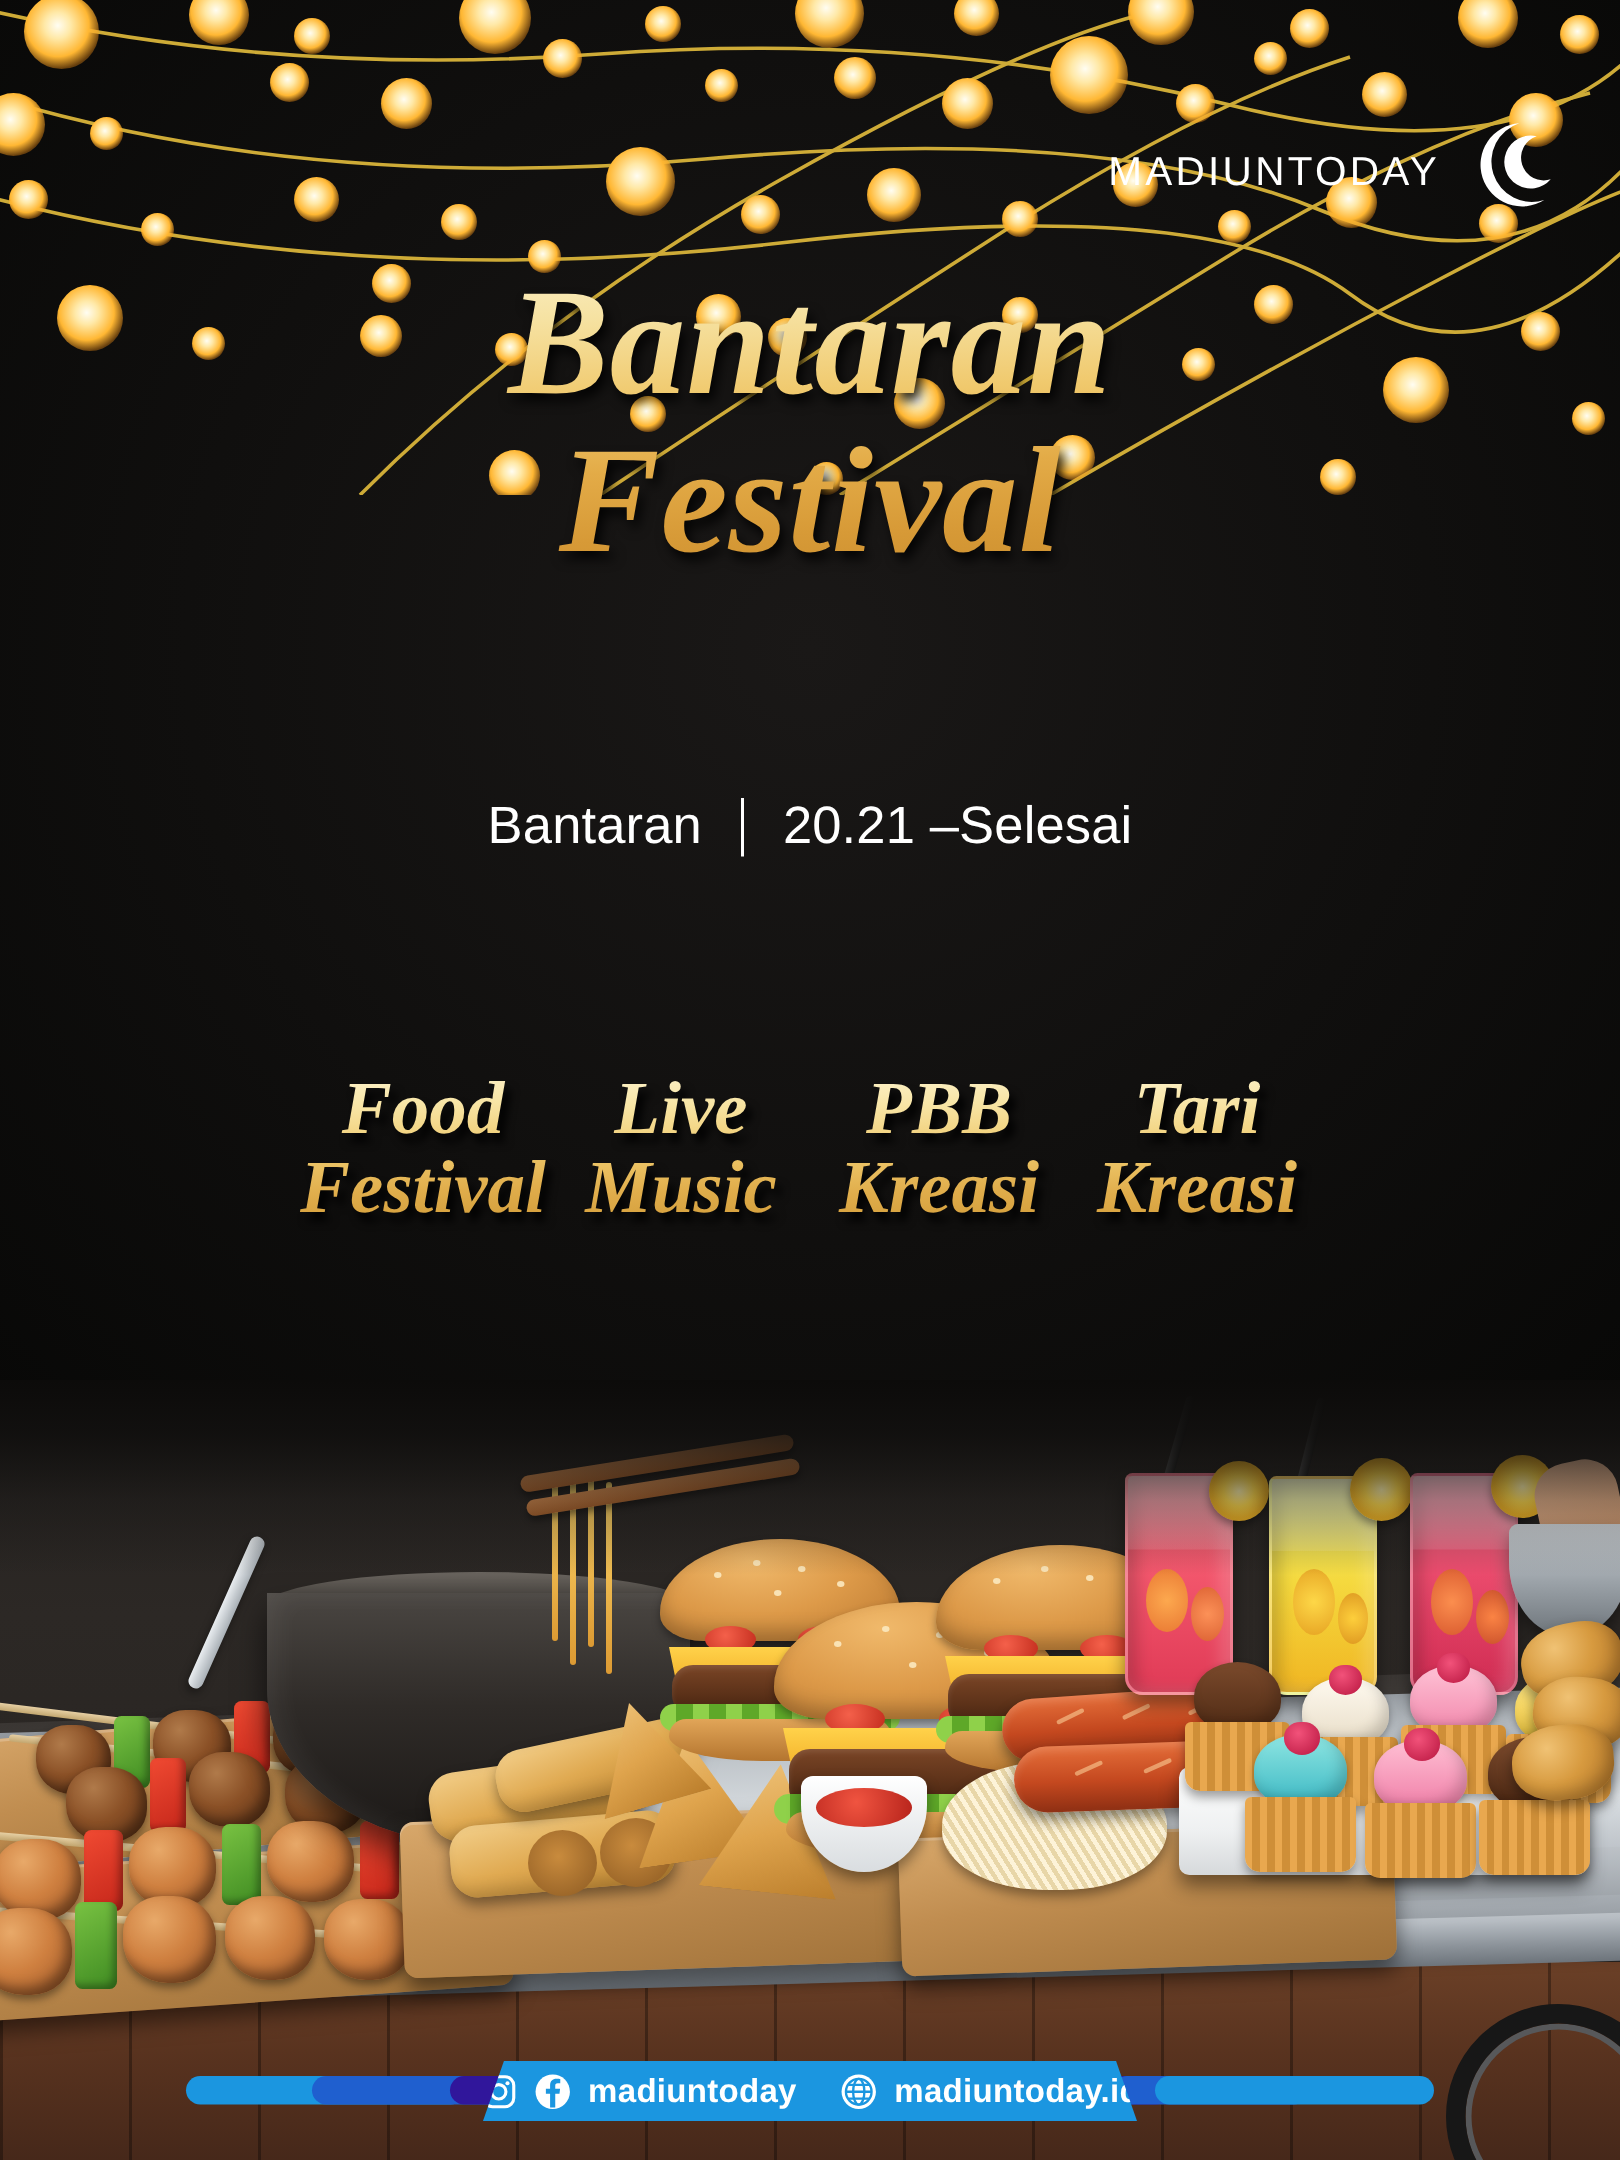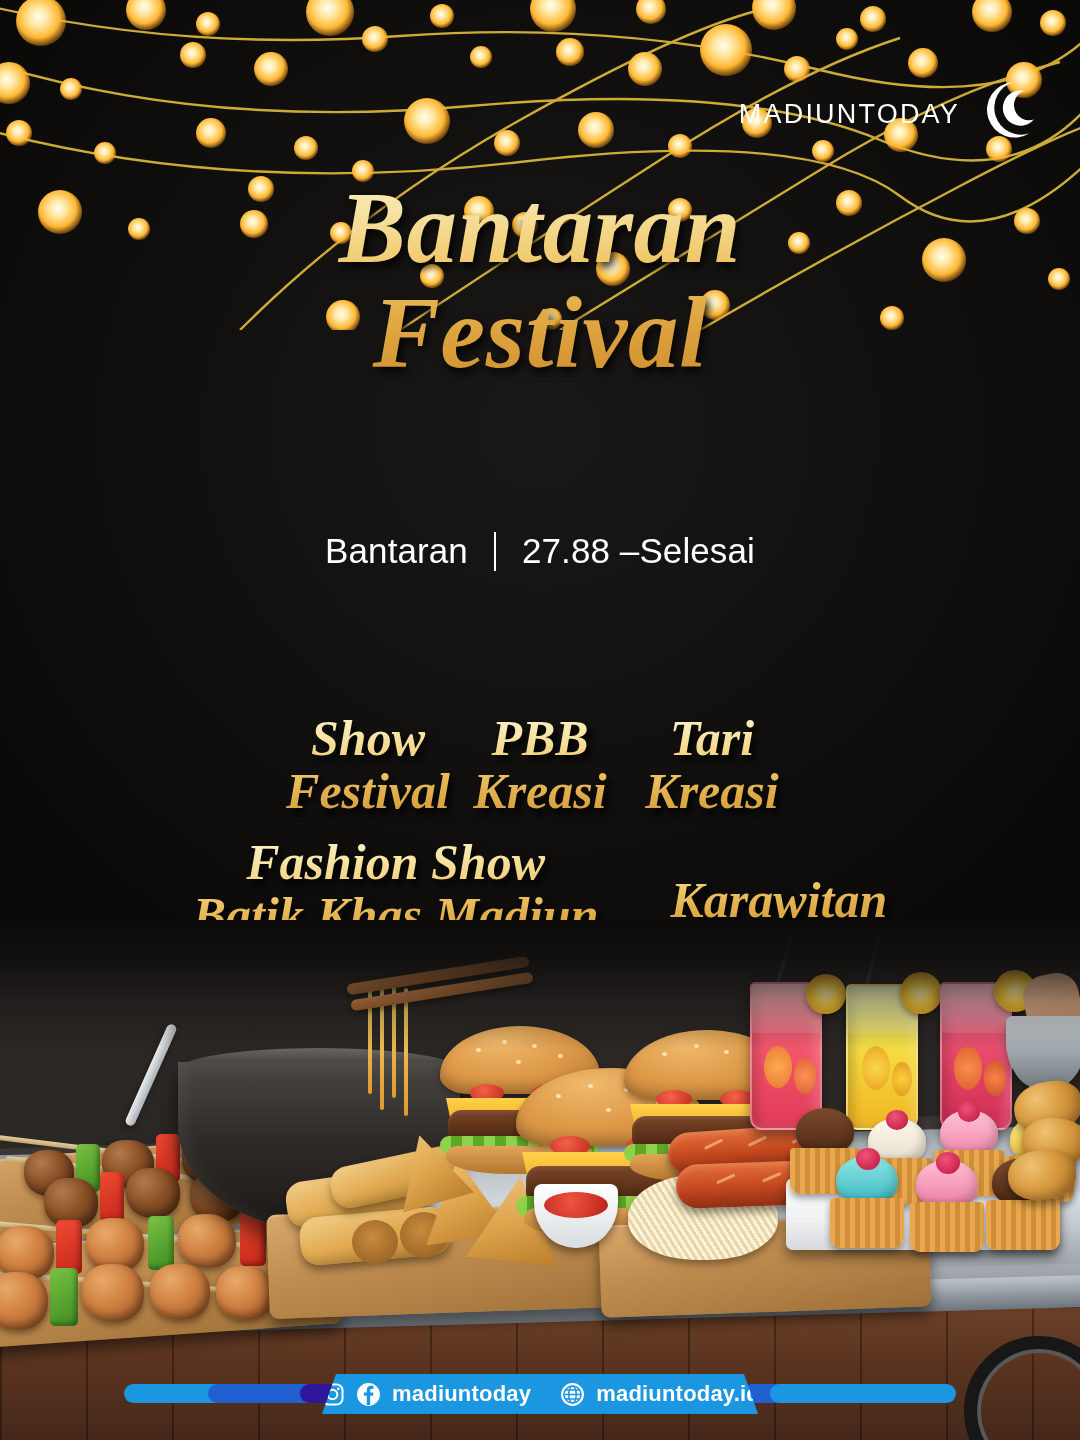--- a/index.html
+++ b/index.html
@@ -434,47 +434,44 @@
     <div>Bantaran</div>
     <div>Festival</div>
   </div>
 
   <div class="meta">
     <div class="meta-left">
       <div class="meta-line">Bantaran</div>
     </div>
     <div class="meta-rule"></div>
     <div class="meta-right">
-      <div class="meta-line">27.88 –Selesai</div>
+      <div class="meta-line">20.21 –Selesai</div>
     </div>
   </div>
 
 
   <div class="acts-row1">
     <div class="act goldtxt">
-      <span>Show</span>
+      <span>Food</span>
       <span class="l2">Festival</span>
+    </div>
+    <div class="act goldtxt">
+      <span>Live</span>
+      <span class="l2">Music</span>
     </div>
     <div class="act goldtxt">
       <span>PBB</span>
       <span class="l2">Kreasi</span>
     </div>
     <div class="act goldtxt">
       <span>Tari</span>
       <span class="l2">Kreasi</span>
     </div>
   </div>
 
-  <div class="acts-row2">
-    <div class="act-wide goldtxt">
-      <span>Fashion Show</span>
-      <span class="l2">Batik Khas Madiun</span>
-    </div>
-    <div class="act-single goldtxt">Karawitan</div>
-  </div>
 
   <div class="photo">
     <div class="photo-bg"></div>
 
     <div class="counter-dark"></div>
     <div class="counter-wood"></div>
     <div class="counter-top"></div>
     <div class="counter-surface"></div>
 
     <div class="board" style="left:-70px; top:228px; width:400px; height:86px; transform:rotate(-5deg);"></div>

